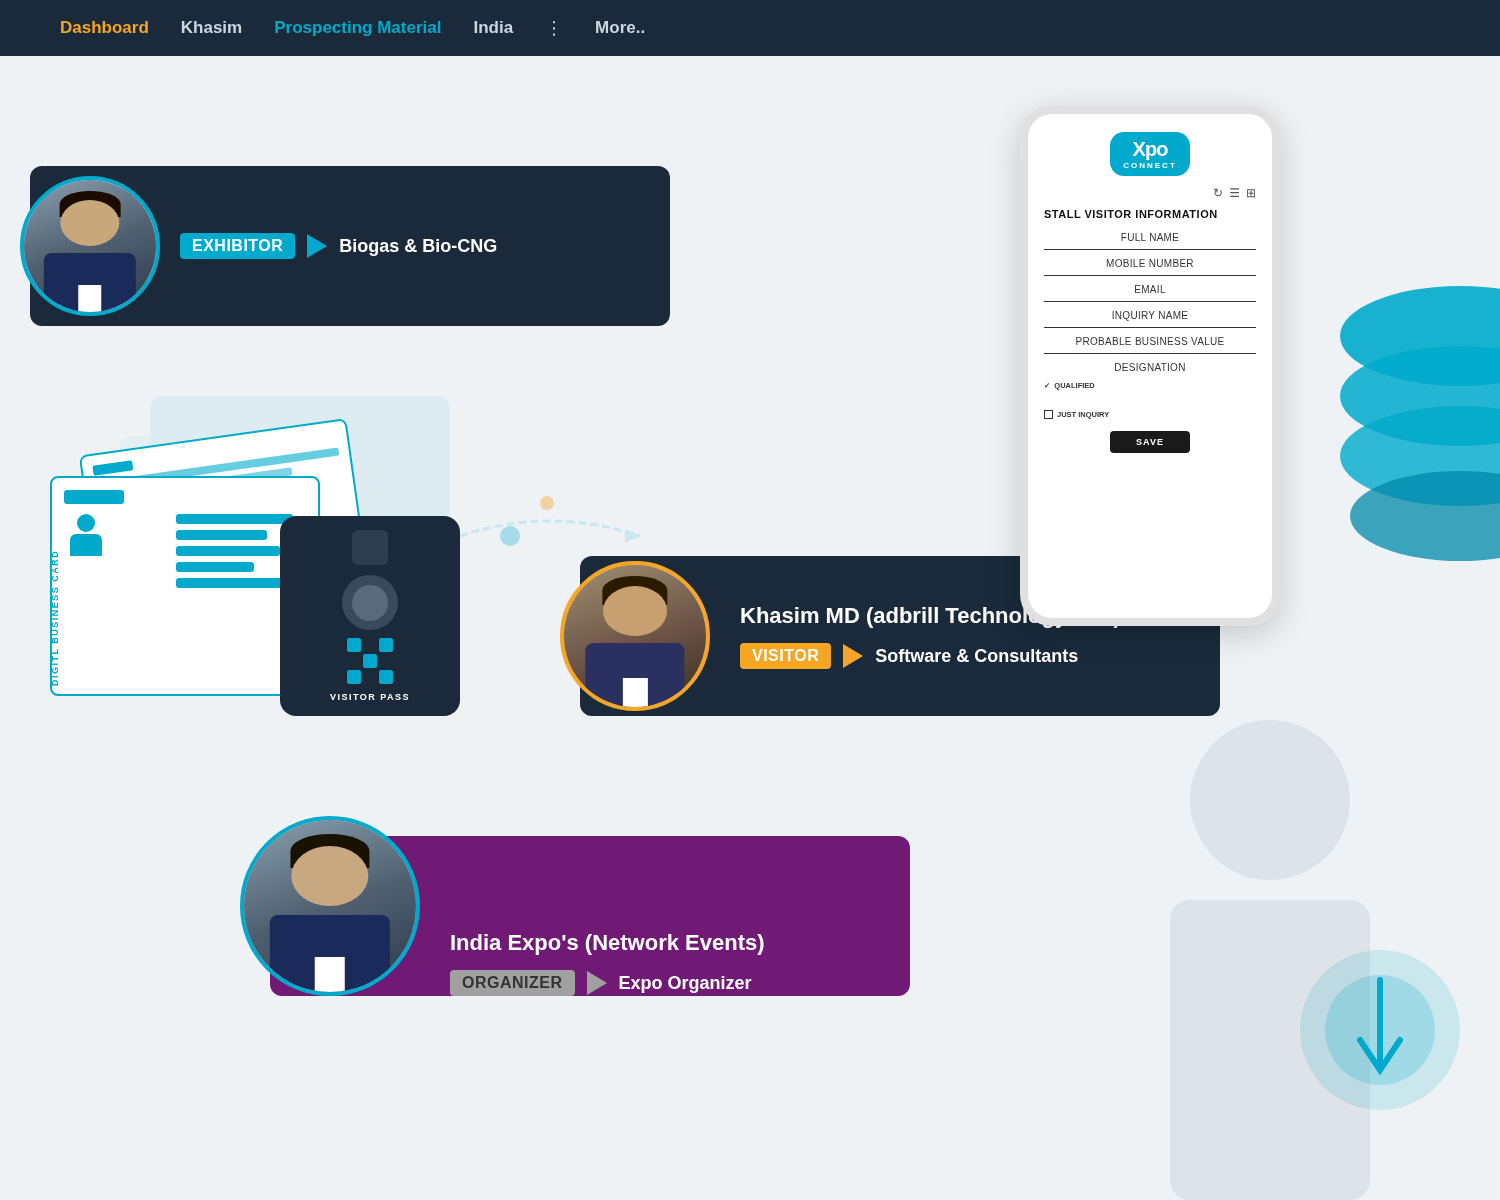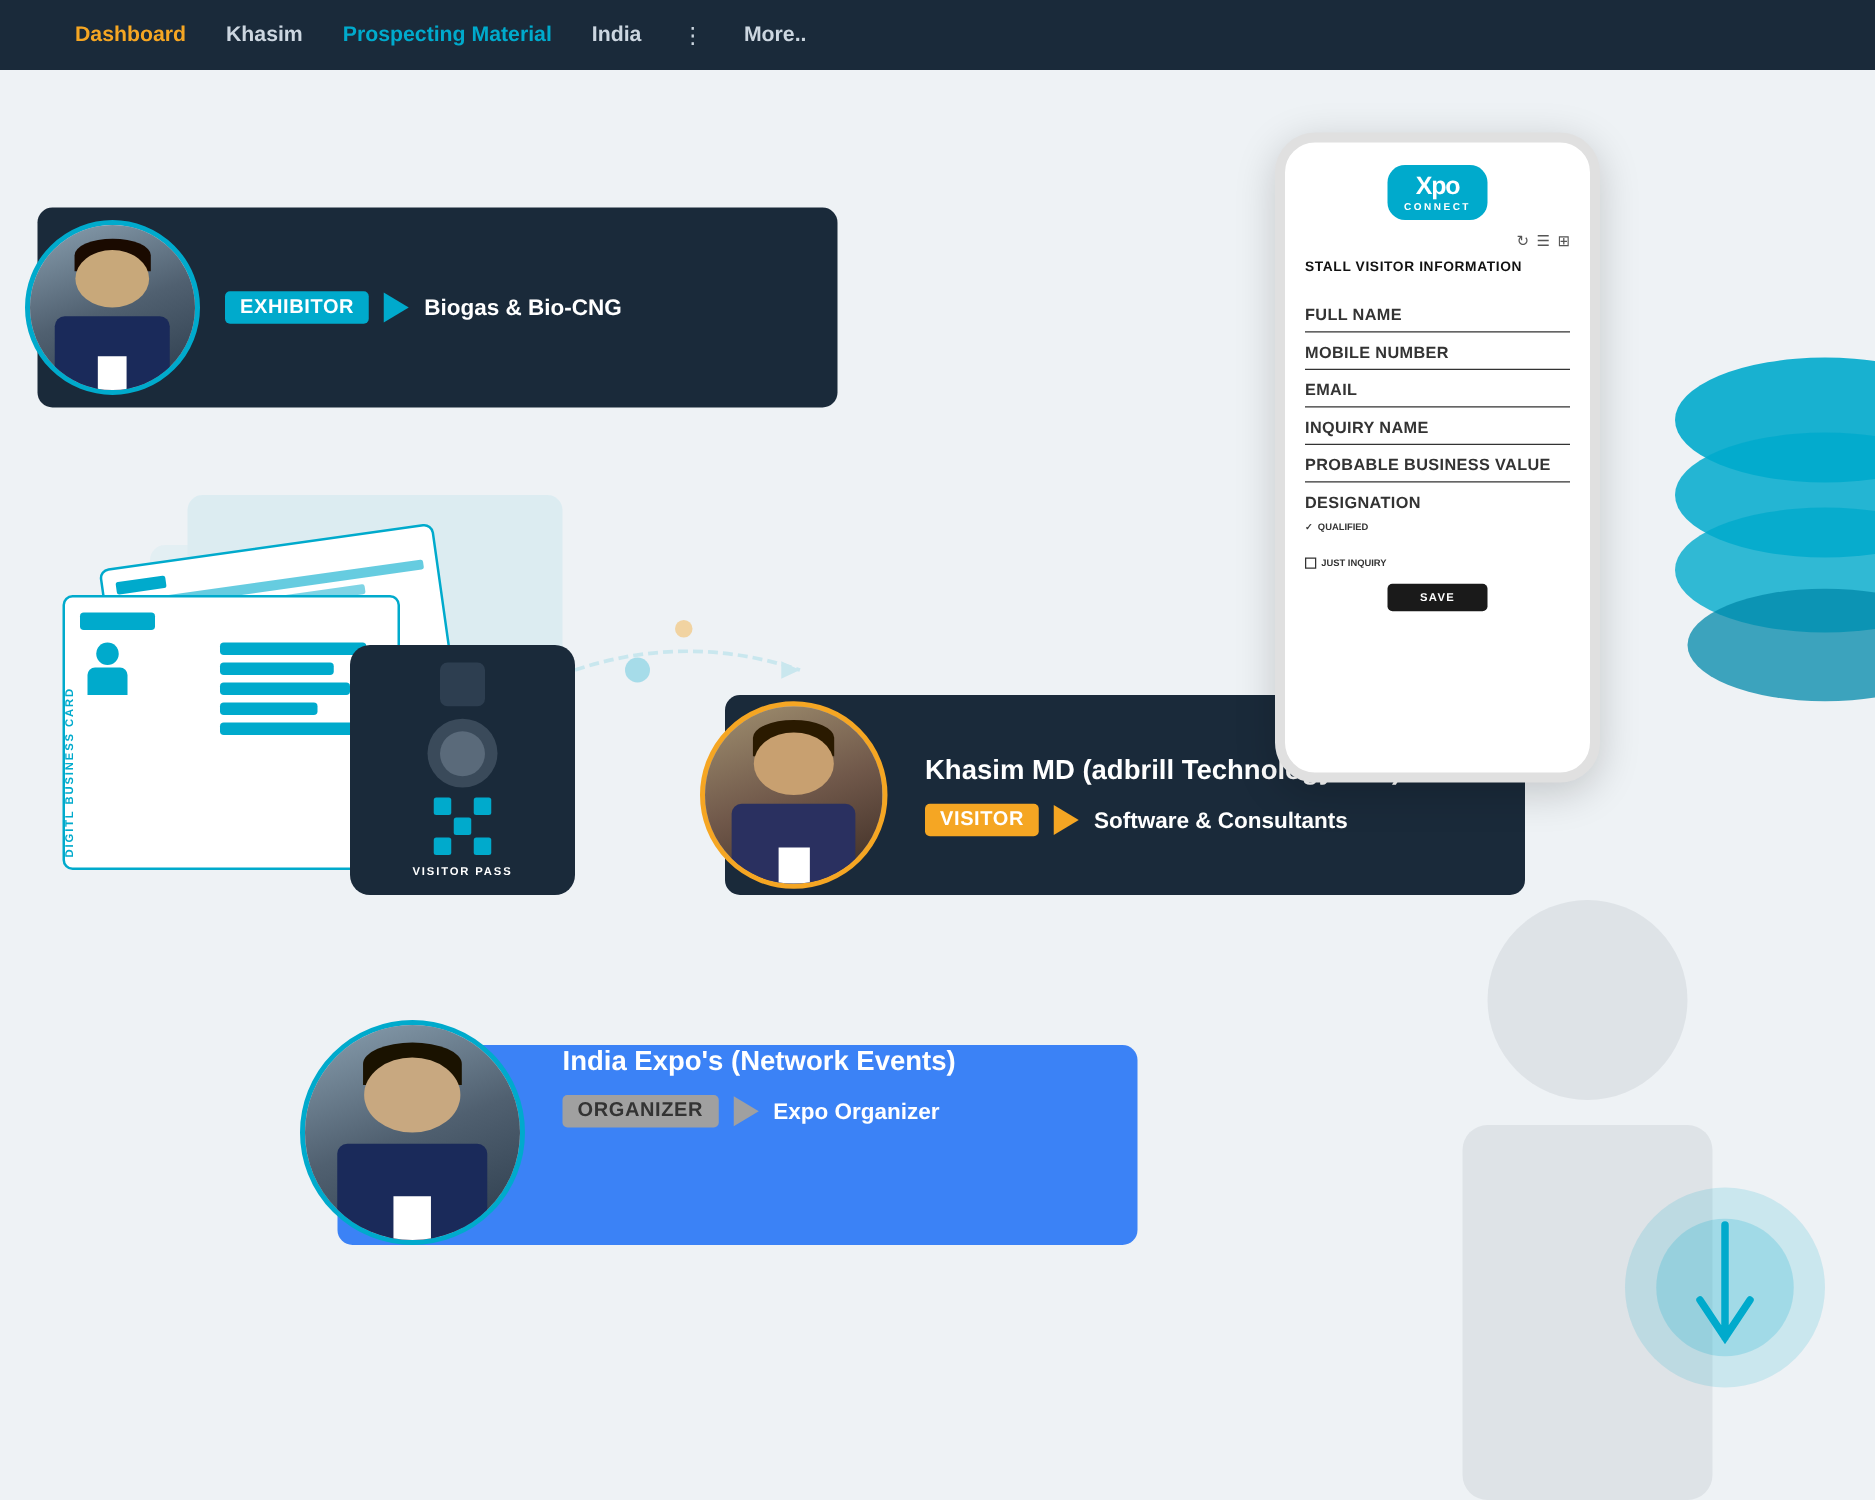--- a/index.html
+++ b/index.html
@@ -164,31 +164,32 @@
     .phone-toolbar {
       display: flex;
       justify-content: flex-end;
       gap: 6px;
       margin-bottom: 8px;
     }
     .form-title {
       font-size: 11px;
       font-weight: 800;
       color: #111;
-      margin-bottom: 24px;
+      margin-bottom: 12px;
       letter-spacing: 0.5px;
     }
     .form-field {
       margin-bottom: 8px;
     }
     .form-label {
-      font-size: 13px;
+      font-size: 10px;
       color: #333;
-      font-weight: 700;
+      font-weight: 400;
       letter-spacing: 0.3px;
+      text-align: center;
     }
     .form-line {
       width: 100%;
       height: 1px;
       background: #333;
       margin-top: 6px;
     }
     .form-checkbox-group {
       margin-top: 4px;
     }
@@ -366,24 +367,24 @@
       background: #c8b090;
     }
 
     
     .profile-card-organizer {
       position: absolute;
       top: 780px;
       left: 270px;
       width: 640px;
       height: 160px;
-      background: #3b82f6;
+      background: #701a75;
       border-radius: 12px;
       display: flex;
-      align-items: flex-start;
+      align-items: flex-end;
       z-index: 5;
     }
     .avatar-circle-organizer {
       width: 180px;
       height: 180px;
       border-radius: 50%;
       border: 4px solid #00aacc;
       overflow: hidden;
       position: absolute;
       left: -30px;

